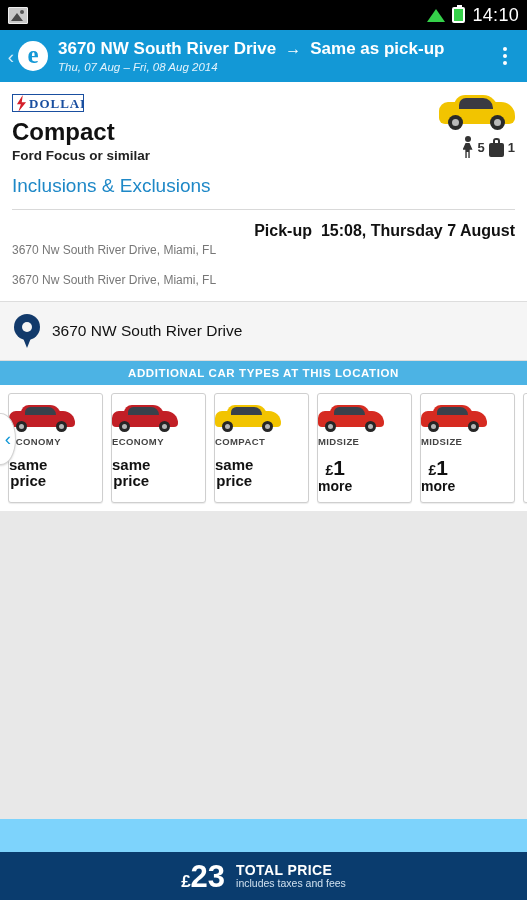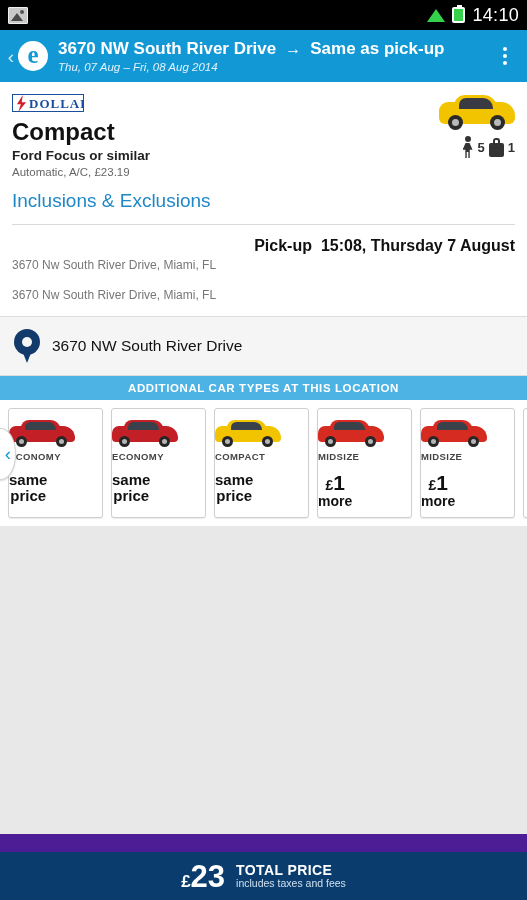--- a/index.html
+++ b/index.html
@@ -2,21 +2,21 @@
 <html><head>
 <meta charset="utf-8">
 <style>
   * { box-sizing: border-box; margin: 0; padding: 0; }
   html, body {
     width: 527px; height: 900px;
     font-family: "Liberation Sans", sans-serif;
     background: #e8e8e8;
     overflow: hidden;
   }
-  .screen { position: relative; width: 527px; height: 900px; background: #4c1d95; }
+  .screen { position: relative; width: 527px; height: 900px; background: #7dd3fc; }
 
   
   .statusbar {
     height: 30px; background: #000; color: #fff;
     display: flex; align-items: center; justify-content: space-between;
     padding: 0 8px;
   }
   .sb-left { display: flex; align-items: center; gap: 6px; }
   .sb-right { display: flex; align-items: center; gap: 7px; }
   .img-icon {
@@ -230,21 +230,20 @@
 
   <div class="card">
 
     <div class="vendor-row">
       <div class="dollar-logo">
         <div class="bolt"></div>
         <div class="txt">DOLLAR</div>
       </div>
       <div class="car-title">Compact</div>
       <div class="car-sub">Ford Focus or similar</div>
-      <div class="car-spec">Automatic, A/C, £23.19</div>
       <div class="incl-link">Inclusions &amp; Exclusions</div>
 
       <div class="car-photo">
         <div class="car-body"></div>
         <div class="car-roof"></div>
         <div class="car-win"></div>
         <div class="wheel l"></div>
         <div class="wheel r"></div>
       </div>
 

